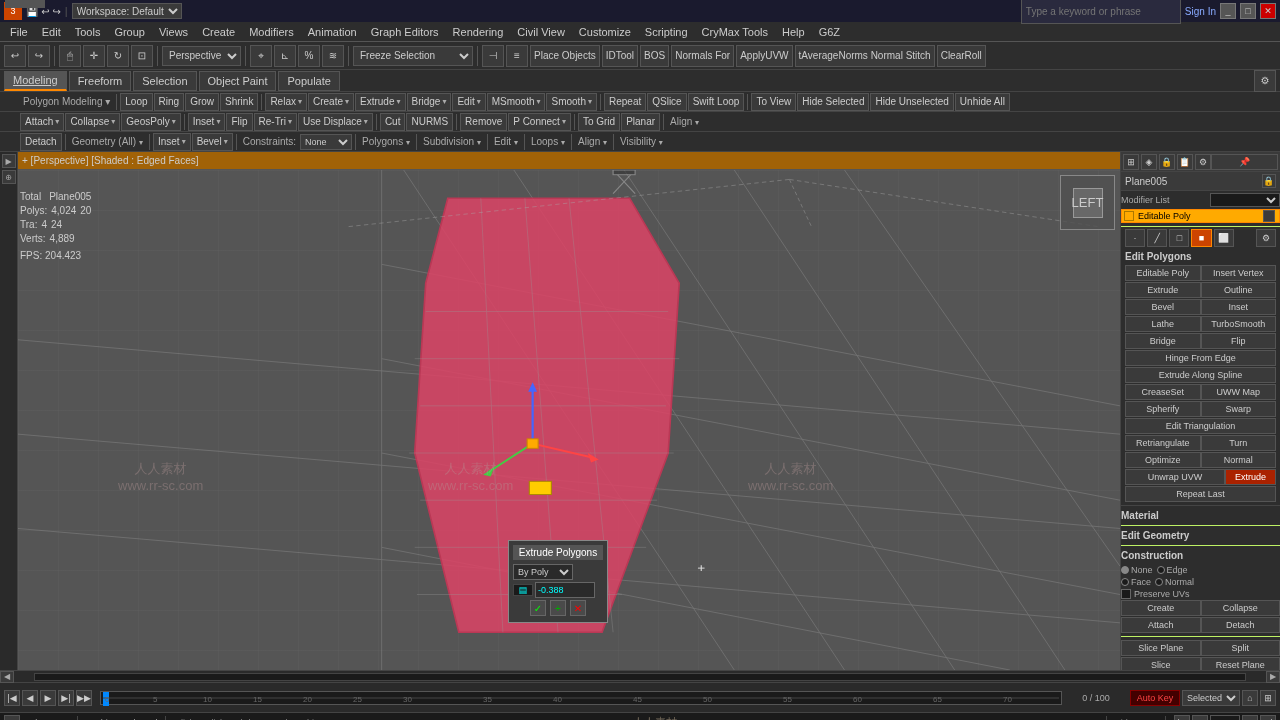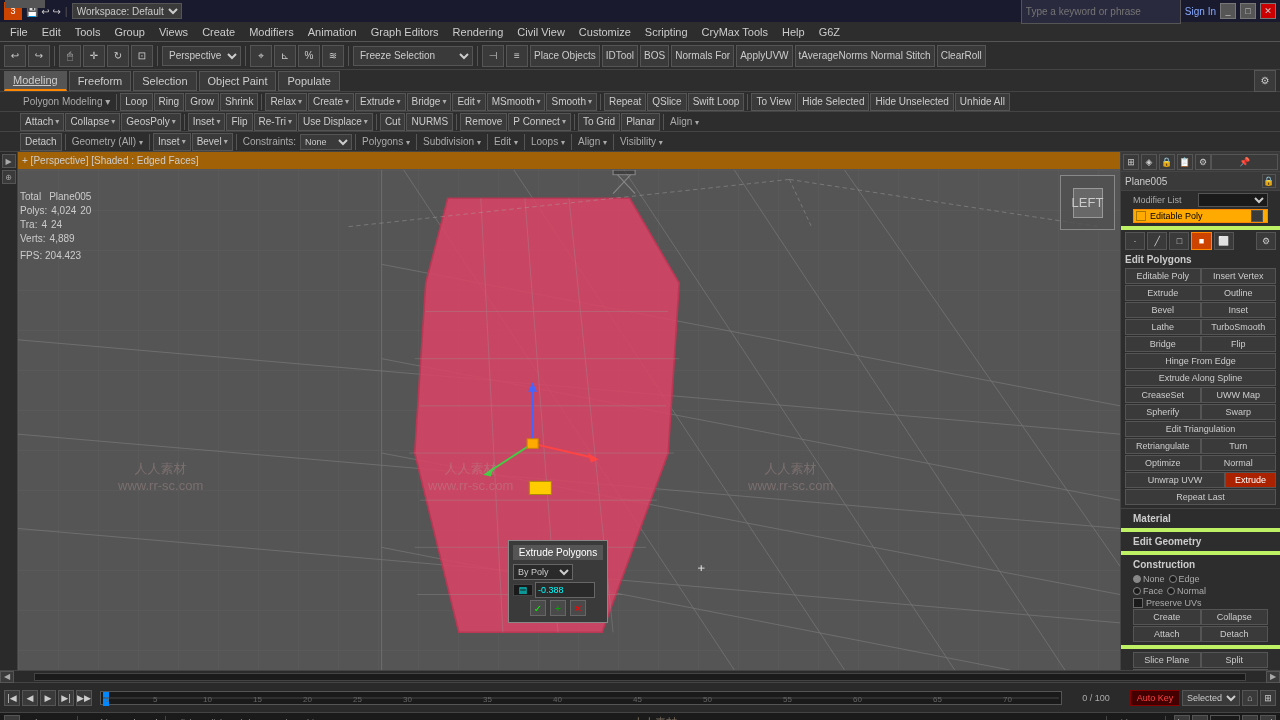--- a/index.html
+++ b/index.html
@@ -53,21 +53,21 @@
     .popup-input { height: 16px; background: #2a2a2a; border: 1px solid #666; color: #0ff; font-size: 9px; width: 60px; padding: 0 2px; }
     .popup-btn { width: 16px; height: 16px; background: #4a4a4a; border: 1px solid #666; cursor: pointer; display: flex; align-items: center; justify-content: center; font-size: 10px; color: #0f0; }
     .popup-btn.plus { color: #0a0; }
     .popup-btn.x { color: #f00; }
 
     
     .watermark { position: absolute; font-size: 13px; color: rgba(180,150,150,0.4); text-align: center; pointer-events: none; }
 
     
     #right-panel { width: 160px; background: #2d2d2d; border-left: 1px solid #444; overflow-y: auto; }
-    .rp-section { padding: 2px 12px; border-bottom: 4px solid #bef264; }
+    .rp-section { padding: 2px 0; border-bottom: 1px solid #bef264; }
     .rp-title { font-size: 10px; color: #ccc; font-weight: bold; padding: 2px 0; }
     .rp-row { display: flex; align-items: center; justify-content: space-between; margin: 1px 0; }
     .rp-btn { flex: 1; height: 16px; background: #3a3a3a; border: 1px solid #555; cursor: pointer; font-size: 9px; color: #ccc; text-align: center; display: flex; align-items: center; justify-content: center; }
     .rp-btn.active { background: #ffaa00; color: #000; border-color: #ff8800; }
     .rp-btn.wide { flex: 2; }
     .rp-checkbox { display: flex; align-items: center; gap: 3px; font-size: 9px; color: #aaa; margin: 1px 0; }
     .rp-check { width: 10px; height: 10px; background: #1a1a1a; border: 1px solid #666; }
     .rp-modifier-list { height: 14px; background: #1a1a1a; border: 1px solid #555; color: #ccc; font-size: 9px; padding: 0 2px; width: 100%; }
     .rp-poly-item { height: 14px; background: #ffaa00; border: 1px solid #ff8800; color: #000; font-size: 9px; padding: 0 2px; display: flex; align-items: center; margin: 1px 0; }
     .radio-group { display: flex; gap: 4px; align-items: center; }

